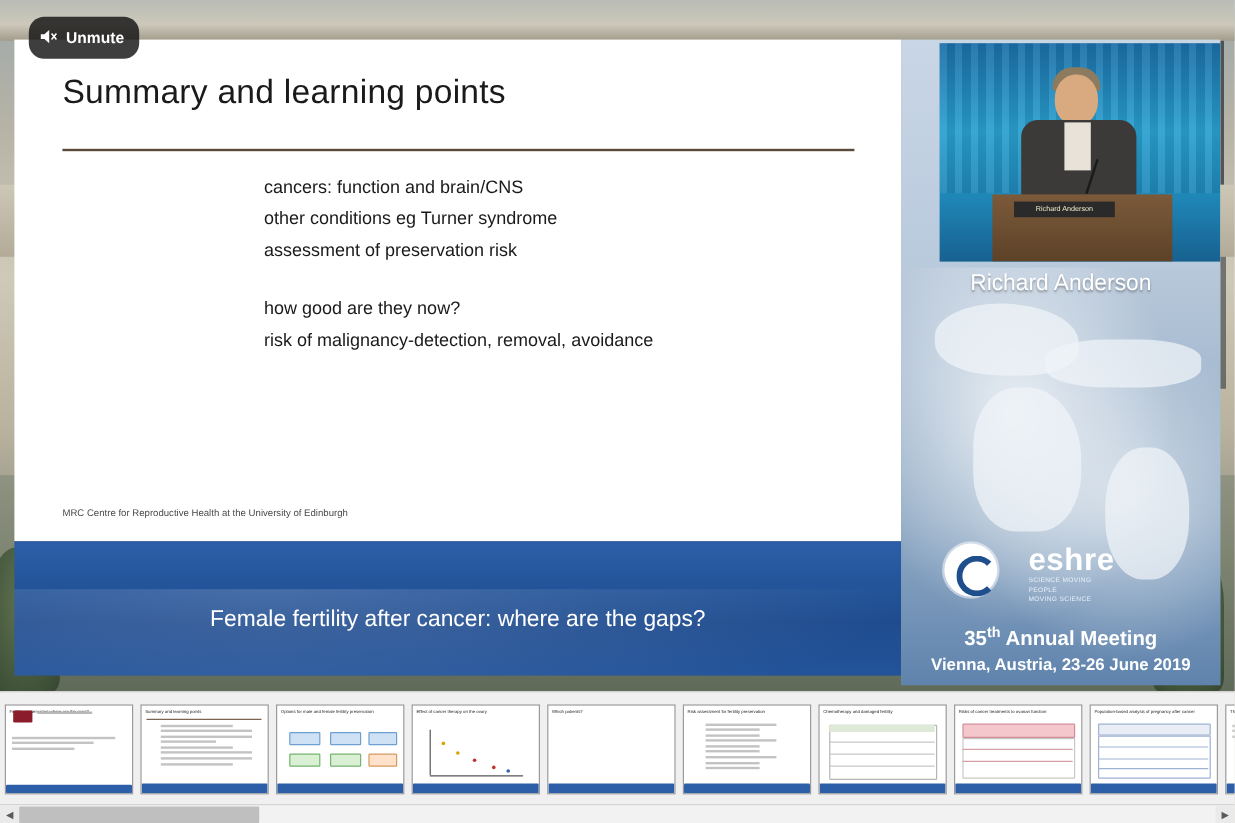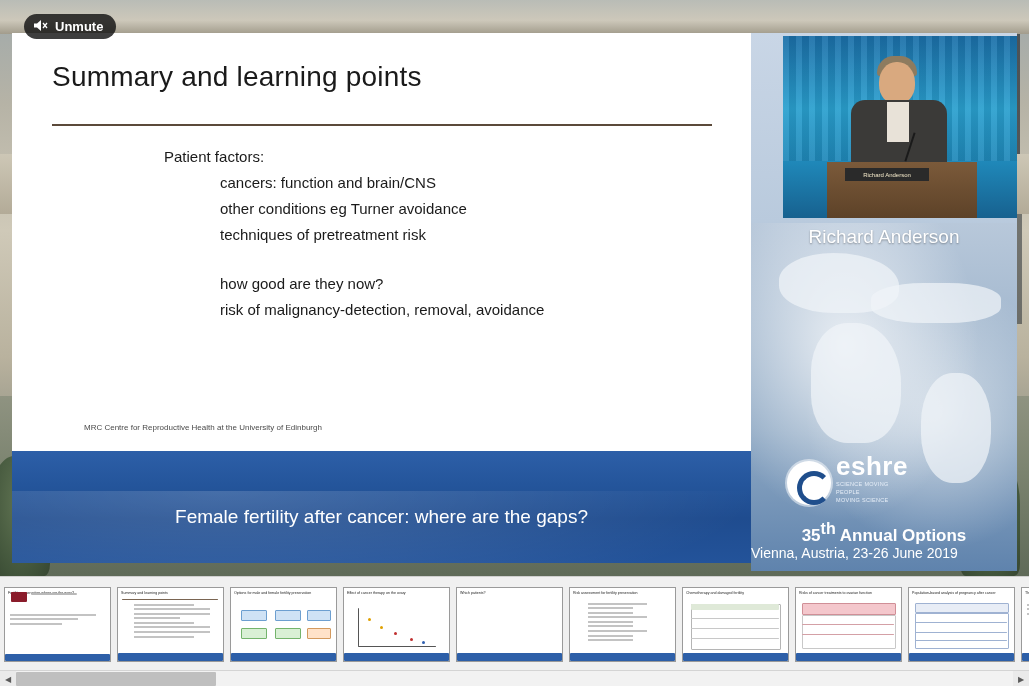--- a/index.html
+++ b/index.html
@@ -67,21 +67,21 @@
     position: absolute; bottom: 0; width: 60px; height: 120px;
     background: radial-gradient(ellipse at 50% 40%, #5e7350, #3e5237 70%, #32422d);
     border-radius: 40% 40% 10% 10%;
     opacity: 0.9;
   }
 
   
   .unmute {
     position: absolute;
     left: 24px; top: 14px;
-    height: 25px;
+    height: 35px;
     padding: 0 13px 0 9px;
     background: rgba(20,20,20,0.82);
     color: #ffffff;
     border-radius: 13px;
     display: flex;
     align-items: center;
     gap: 7px;
     font-size: 13px;
     font-weight: bold;
     cursor: pointer;
@@ -122,21 +122,20 @@
   }
   .body-sub {
     font-size: 15px; color: #1a1a1a; margin: 0 0 9px 56px;
   }
   .block-gap { height: 23px; }
   .credit {
     position: absolute;
     left: 40px; top: 390px;
     font-size: 8px;
     color: #4a4a4a;
-    margin-left: 32px;
   }
 
   
   .blue-band {
     position: absolute;
     left: 0; top: 418px;
     width: 739px; height: 112px;
     background: linear-gradient(to bottom, #2d5fa8 0%, #24559b 30%, #1f4c8f 60%, #23539a 100%);
     overflow: hidden;
   }
@@ -222,21 +221,21 @@
     position: absolute;
     left: 0; right: 0; top: 193px;
     text-align: center;
     color: #ffffff;
     font-size: 19px;
     text-shadow: 0 1px 2px rgba(0,0,0,0.35);
   }
   .eshre-logo {
     position: absolute;
     left: 36px; top: 420px;
-    display: flex; align-items: flex-end; gap: 5px;
+    display: flex; align-items: flex-start; gap: 26px;
   }
   .eshre-mark {
     width: 44px; height: 44px; border-radius: 50%;
     background: #ffffff;
     position: relative;
     box-shadow: 0 0 0 2px rgba(255,255,255,0.5);
   }
   .eshre-mark::before {
     content: "";
     position: absolute; left: 10px; top: 10px;
@@ -255,24 +254,24 @@
     color: #e6eef8;
     font-size: 5.5px;
     line-height: 1.45;
     margin-top: 2px;
     letter-spacing: 0.3px;
   }
   .meeting-line1 {
     position: absolute; left: 0; right: 0; top: 487px;
     text-align: center; color: #ffffff; font-size: 17px; font-weight: bold;
   }
-  .meeting-line1 sup { font-size: 16px; }
+  .meeting-line1 sup { font-size: 12px; }
   .meeting-line2 {
     position: absolute; left: 0; right: 0; top: 512px;
-    text-align: left; color: #ffffff; font-size: 14px;
+    text-align: center; color: #ffffff; font-size: 14px; font-weight: bold;
   }
 
   
   .filmstrip {
     position: absolute;
     left: 0; top: 576px;
     width: 1029px; height: 94px;
     background: #f0f0f0;
     border-top: 1px solid #cfcfcf;
     display: flex;
@@ -354,24 +353,23 @@
     <span>Unmute</span>
   </div>
 
   <div class="slide">
 
     <div class="slide-white">
       <div class="slide-title">Summary and learning points</div>
       <div class="title-rule"></div>
 
       <div class="body-block">
-        <p class="body-head">Patient factors:</p>
         <p class="body-sub">cancers: function and brain/CNS</p>
-        <p class="body-sub">other conditions eg Turner avoidance</p>
-        <p class="body-sub">techniques of pretreatment risk</p>
+        <p class="body-sub">other conditions eg Turner syndrome</p>
+        <p class="body-sub">assessment of preservation risk</p>
         <div class="block-gap"></div>
         <p class="body-sub">how good are they now?</p>
         <p class="body-sub">risk of malignancy-detection, removal, avoidance</p>
       </div>
 
       <div class="credit">MRC Centre for Reproductive Health at the University of Edinburgh</div>
     </div>
 
     <div class="blue-band">
       <div class="wave"></div>
@@ -403,21 +401,21 @@
         <div class="eshre-mark"></div>
         <div>
           <div class="eshre-word">eshre</div>
           <div class="eshre-tag" style="white-space: pre-line;">SCIENCE MOVING
 PEOPLE
 MOVING SCIENCE</div>
         </div>
       </div>
 
       <div class="meeting-line1">
-        <span>35</span><sup>th</sup><span> Annual Options</span>
+        <span>35</span><sup>th</sup><span> Annual Meeting</span>
       </div>
       <div class="meeting-line2">Vienna, Austria, 23-26 June 2019</div>
     </div>
   </div>
 
   <div class="filmstrip">
 
     <div class="thumb">
       <div class="t-title">Fertility preservation where are the gaps?</div>
       <div class="tblock" style="left:6px; top:4px; width:16px; height:10px; background:#8a1c2b;"></div>

